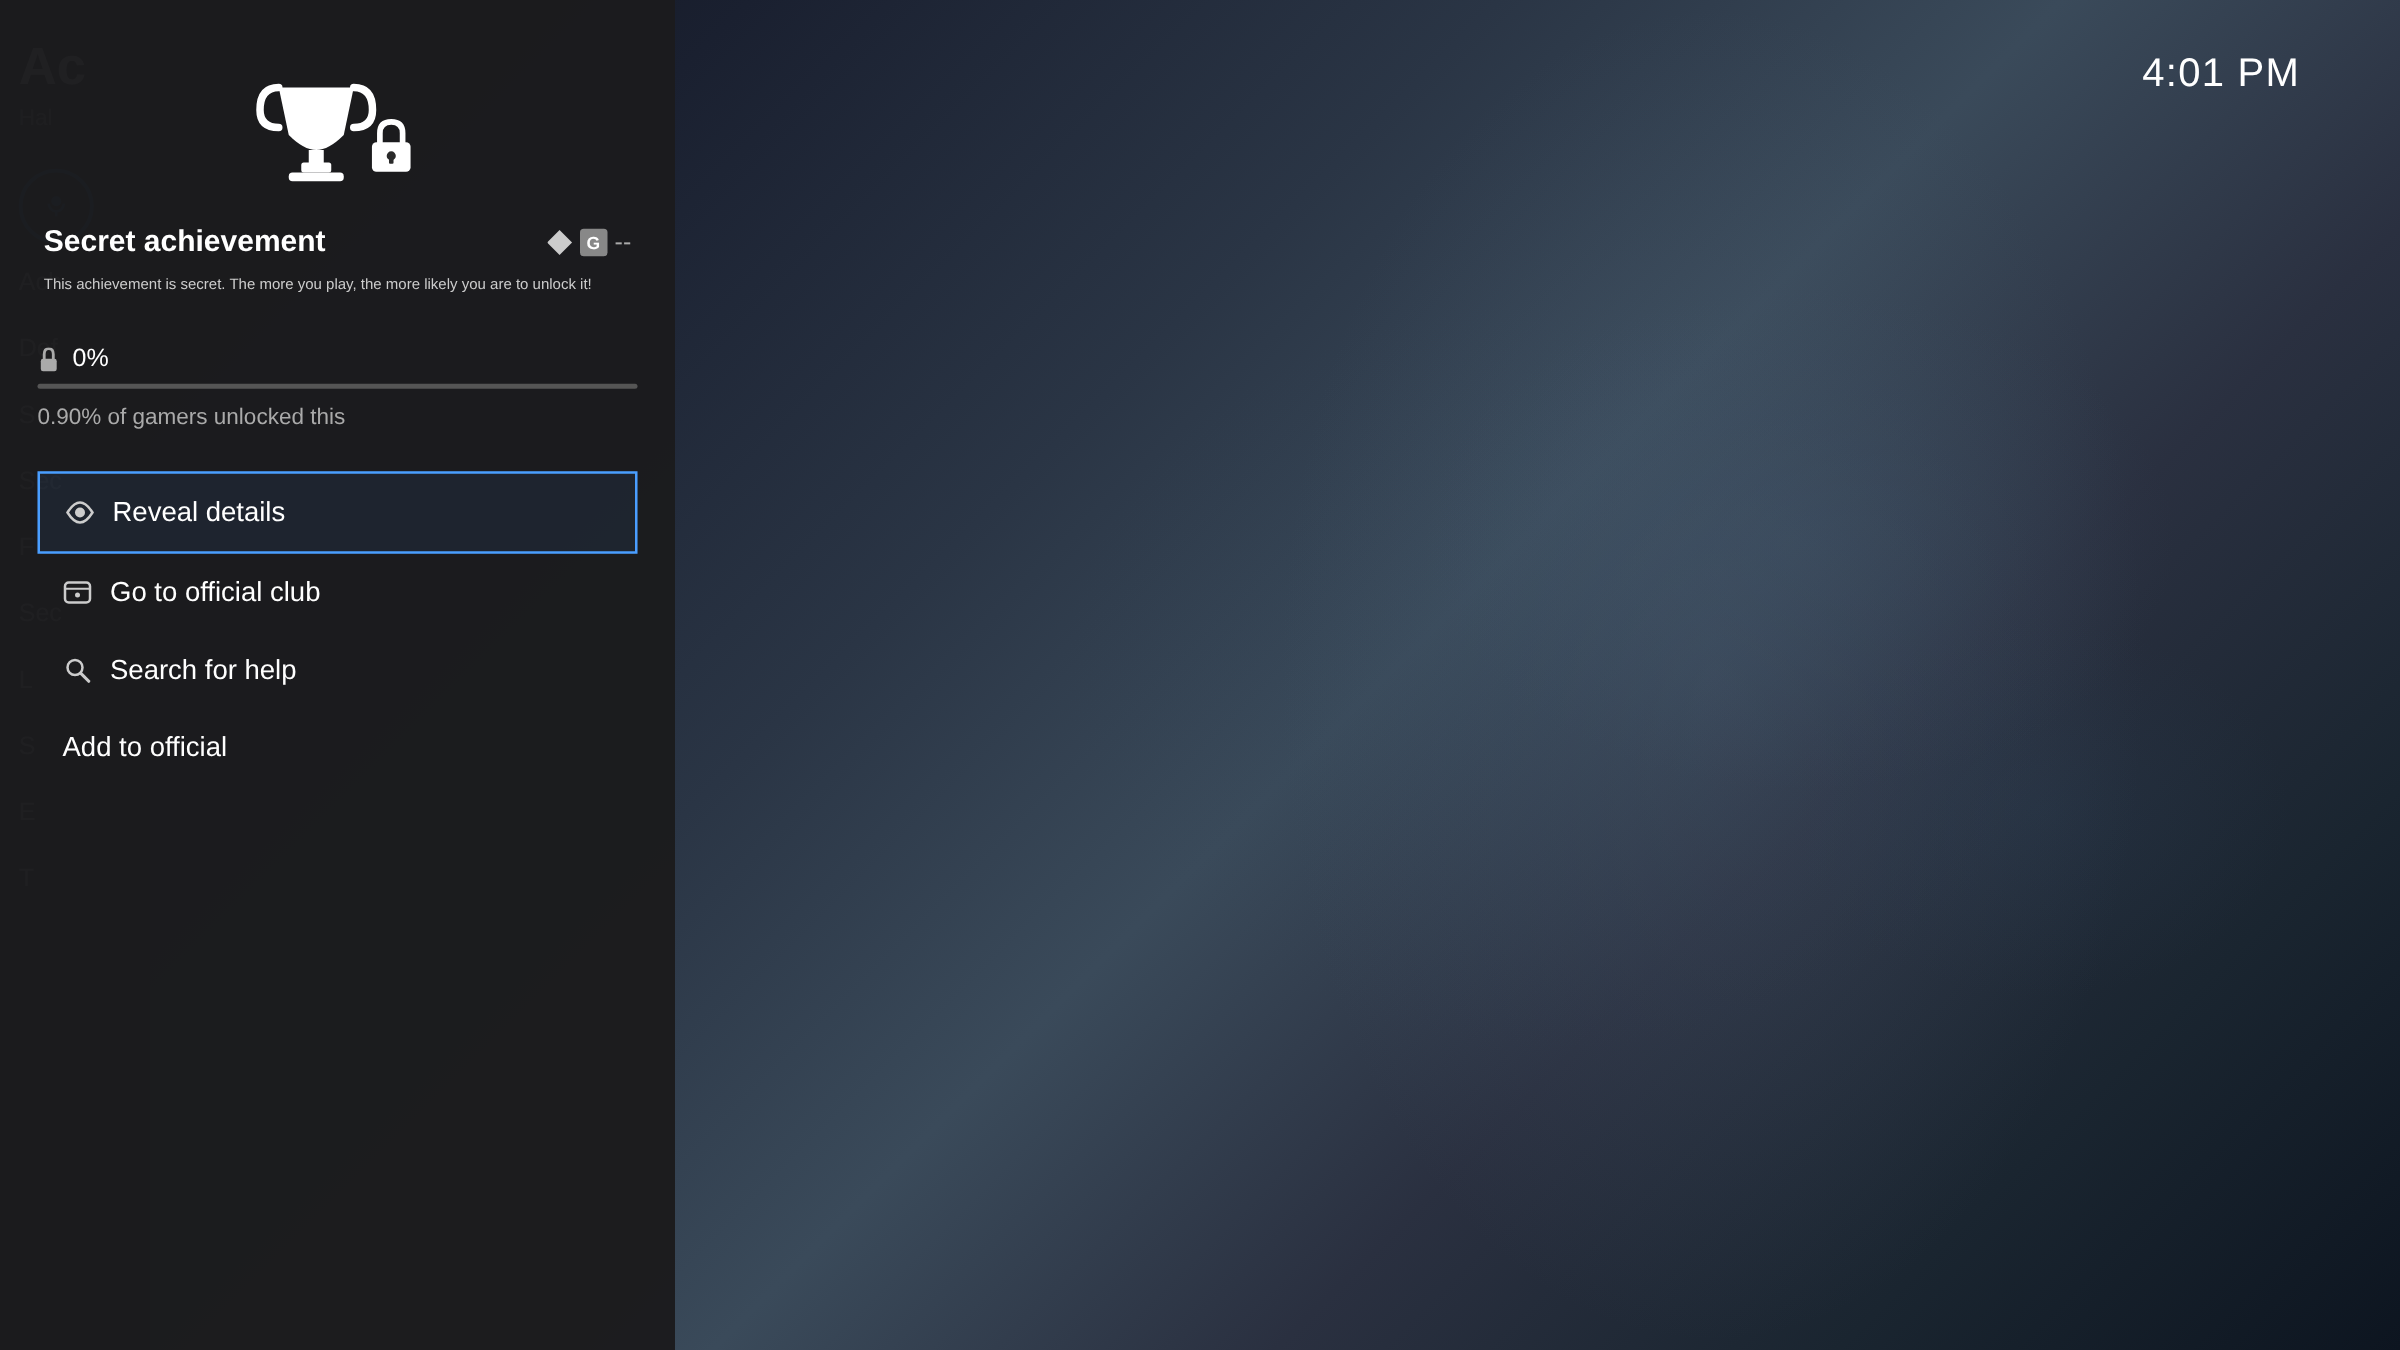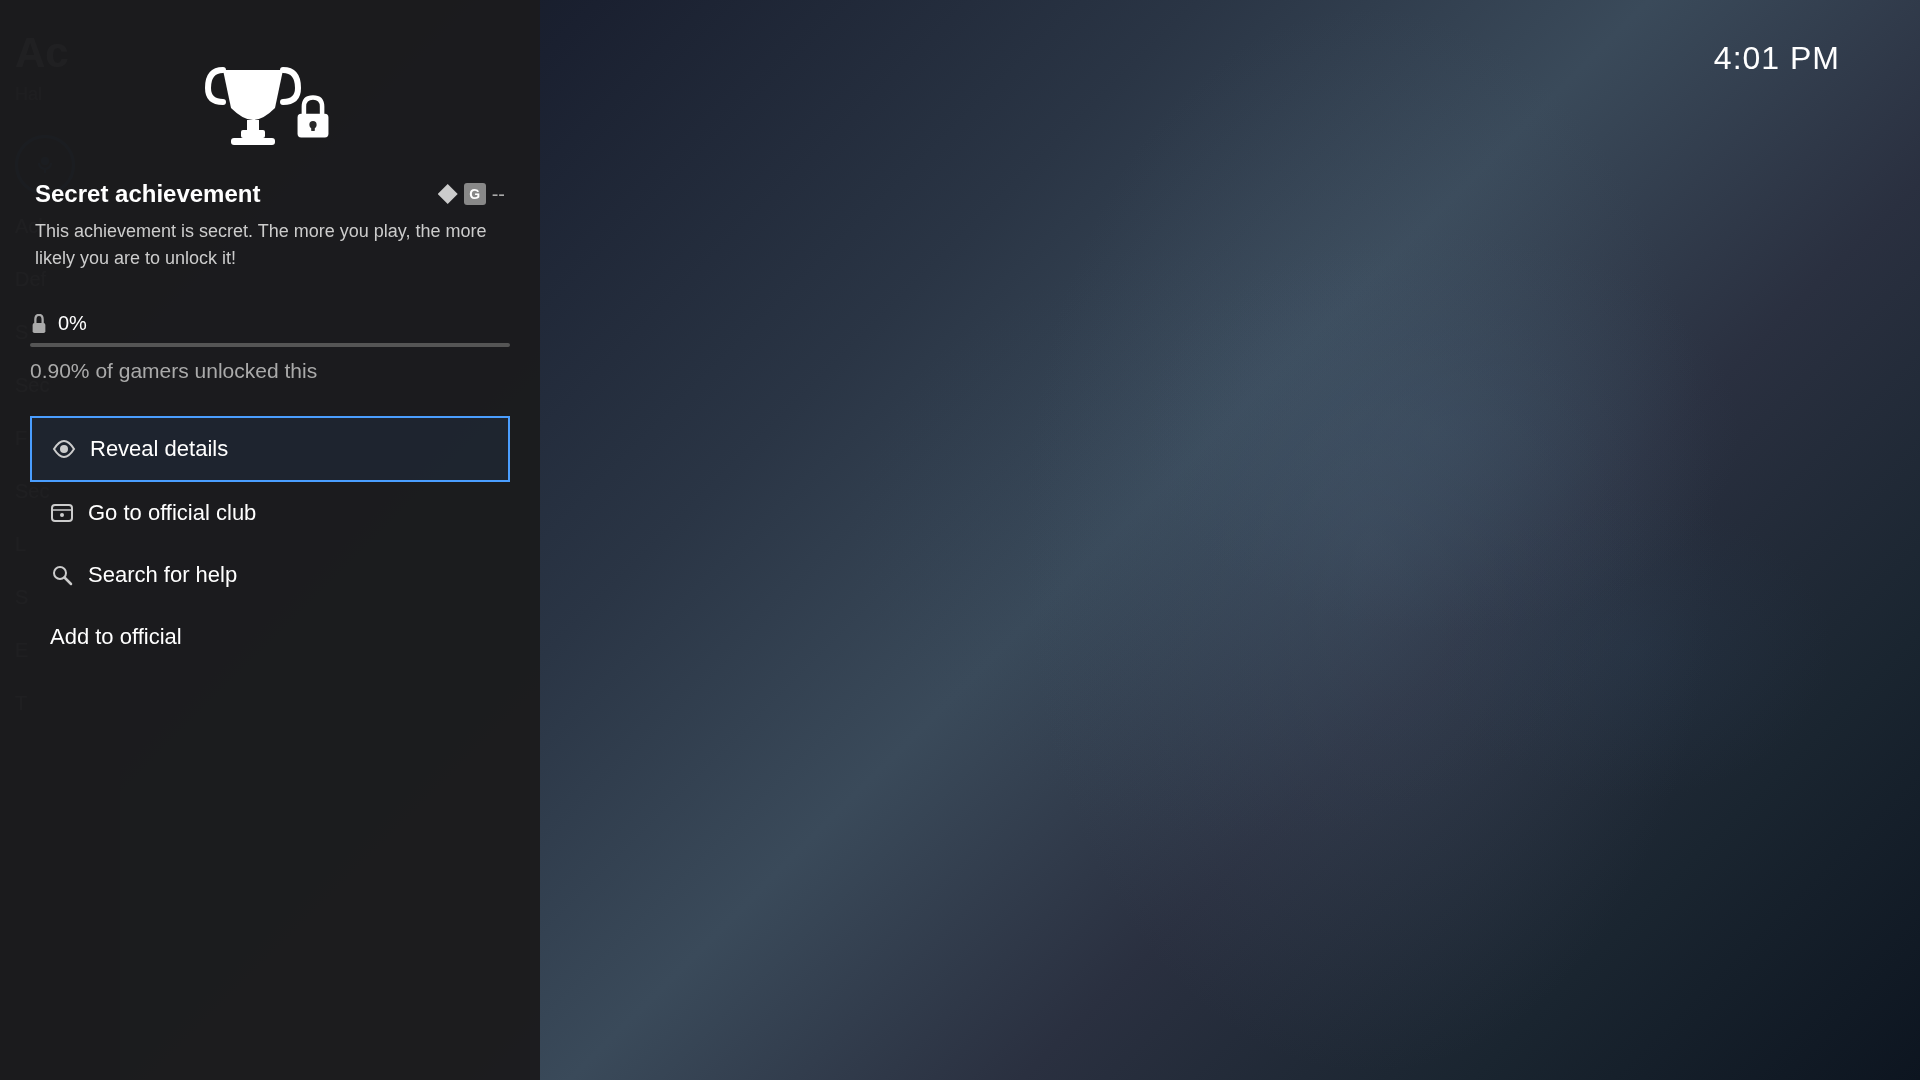--- a/index.html
+++ b/index.html
@@ -158,21 +158,21 @@
     .achievement-icons-row {
       display: flex;
       align-items: center;
       gap: 6px;
       color: #aaaaaa;
       font-size: 20px;
     }
 
     .achievement-description {
       color: #cccccc;
-      font-size: 18px;
+      font-size: 12px;
       line-height: 1.5;
       margin-bottom: 20px;
     }
 
     
     .progress-section {
       width: 100%;
       margin-bottom: 8px;
     }
 
@@ -204,21 +204,21 @@
 
     .progress-bar-fill {
       height: 100%;
       background: #0078d4;
       border-radius: 2px;
       width: 0%;
     }
 
     .gamers-unlocked {
       color: #aaaaaa;
-      font-size: 21px;
+      font-size: 18px;
       margin-bottom: 25px;
       width: 100%;
     }
 
     
     .menu-items {
       width: 100%;
       display: flex;
       flex-direction: column;
       gap: 0;

